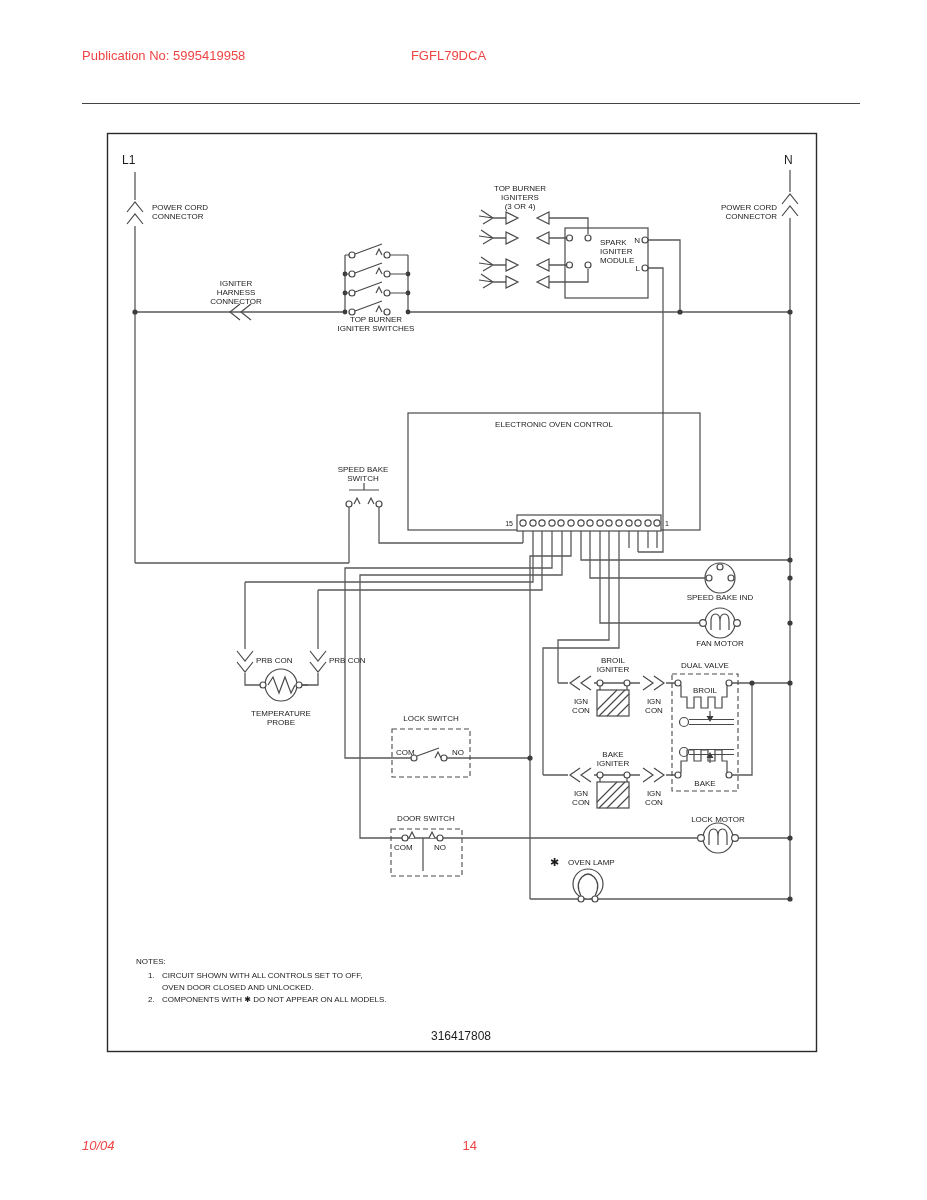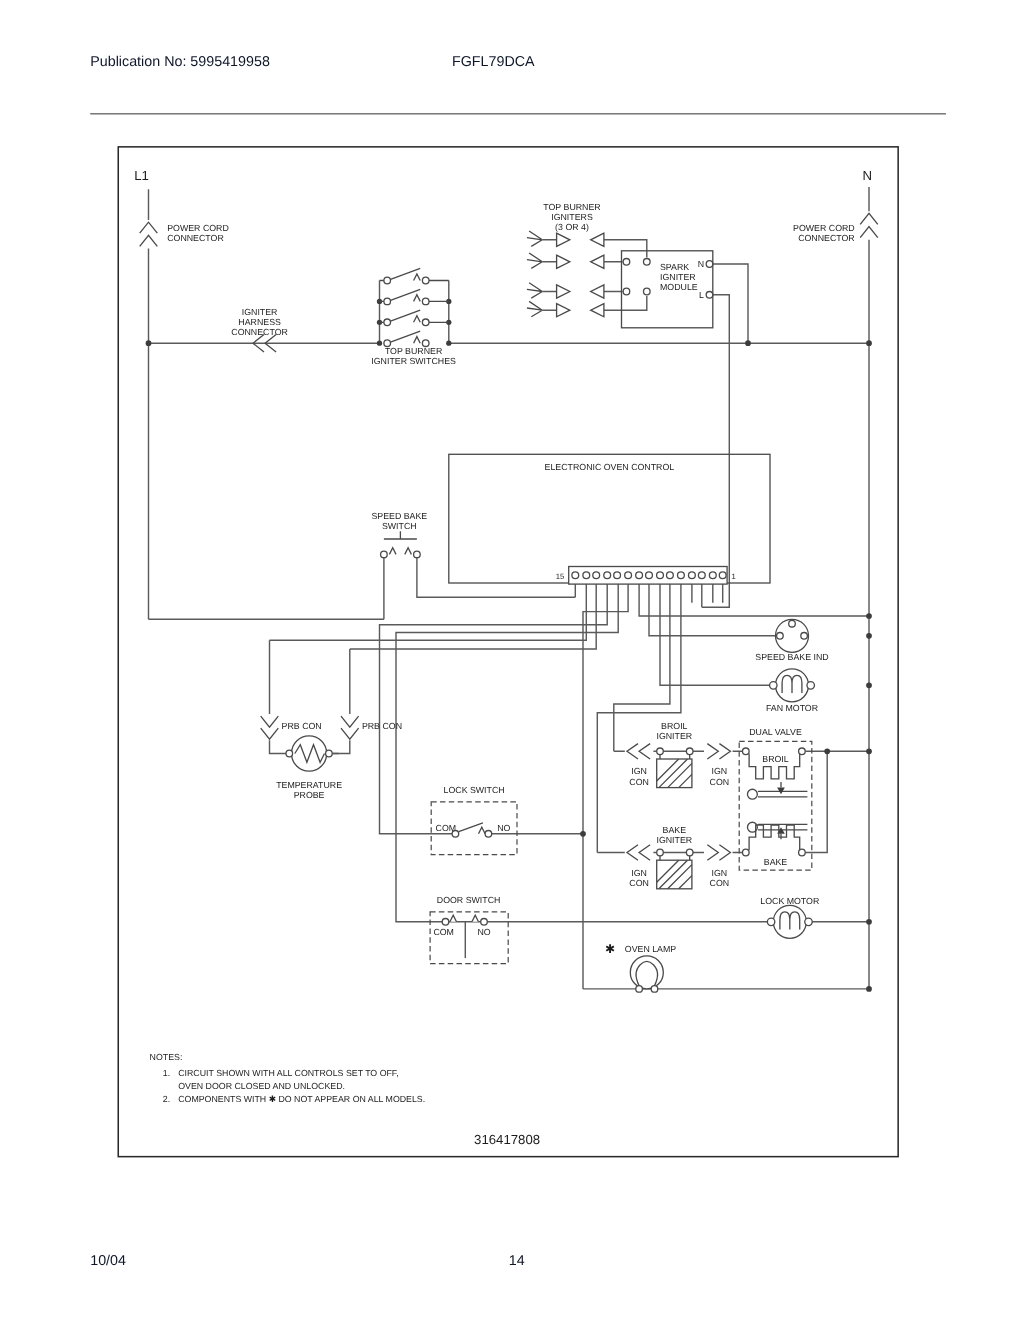--- a/index.html
+++ b/index.html
@@ -1,22 +1,22 @@
 <!DOCTYPE html>
 <html><head>
 <meta charset="utf-8">
 <style>
   html,body{margin:0;padding:0;background:#fff;}
   .page{position:relative;width:927px;height:1200px;background:#fff;overflow:hidden;
-        font-family:"Liberation Sans",sans-serif;color:#0f172a;}
+        font-family:"Liberation Sans",sans-serif;color:#ef4444;}
   .hdr-left{position:absolute;left:82px;top:48px;font-size:13px;}
   .hdr-model{position:absolute;left:0;right:70px;top:48px;text-align:center;font-size:13px;margin-left:40px;}
   .hdr-title{position:absolute;left:0;right:0;top:83px;text-align:center;font-size:14px;letter-spacing:.5px;}
   .hdr-rule{position:absolute;left:82px;top:103px;width:778px;height:1px;background:#444;}
-  .ftr-date{position:absolute;left:82px;top:1138px;font-size:13px;}
+  .ftr-date{position:absolute;left:82px;top:1138px;font-size:13px;font-style:italic;}
   .ftr-page{position:absolute;left:447px;top:1138px;width:30px;text-align:right;font-size:13px;}
   svg text{font-family:"Liberation Sans",sans-serif;fill:#1c1c1c;font-size:8px;}
   svg .big{font-size:12px;}
   svg .pin{font-size:7px;}
   .wire{stroke:#5a5a5a;stroke-width:1.3;fill:none;}
   .sym{stroke:#4a4a4a;stroke-width:1.2;fill:none;}
   .symw{stroke:#4a4a4a;stroke-width:1.2;fill:#fff;}
   .boxln{stroke:#2a2a2a;stroke-width:1.4;fill:none;}
   .dash{stroke:#4a4a4a;stroke-width:1.1;fill:none;stroke-dasharray:5 3;}
   .dot{fill:#3c3c3c;stroke:none;}

